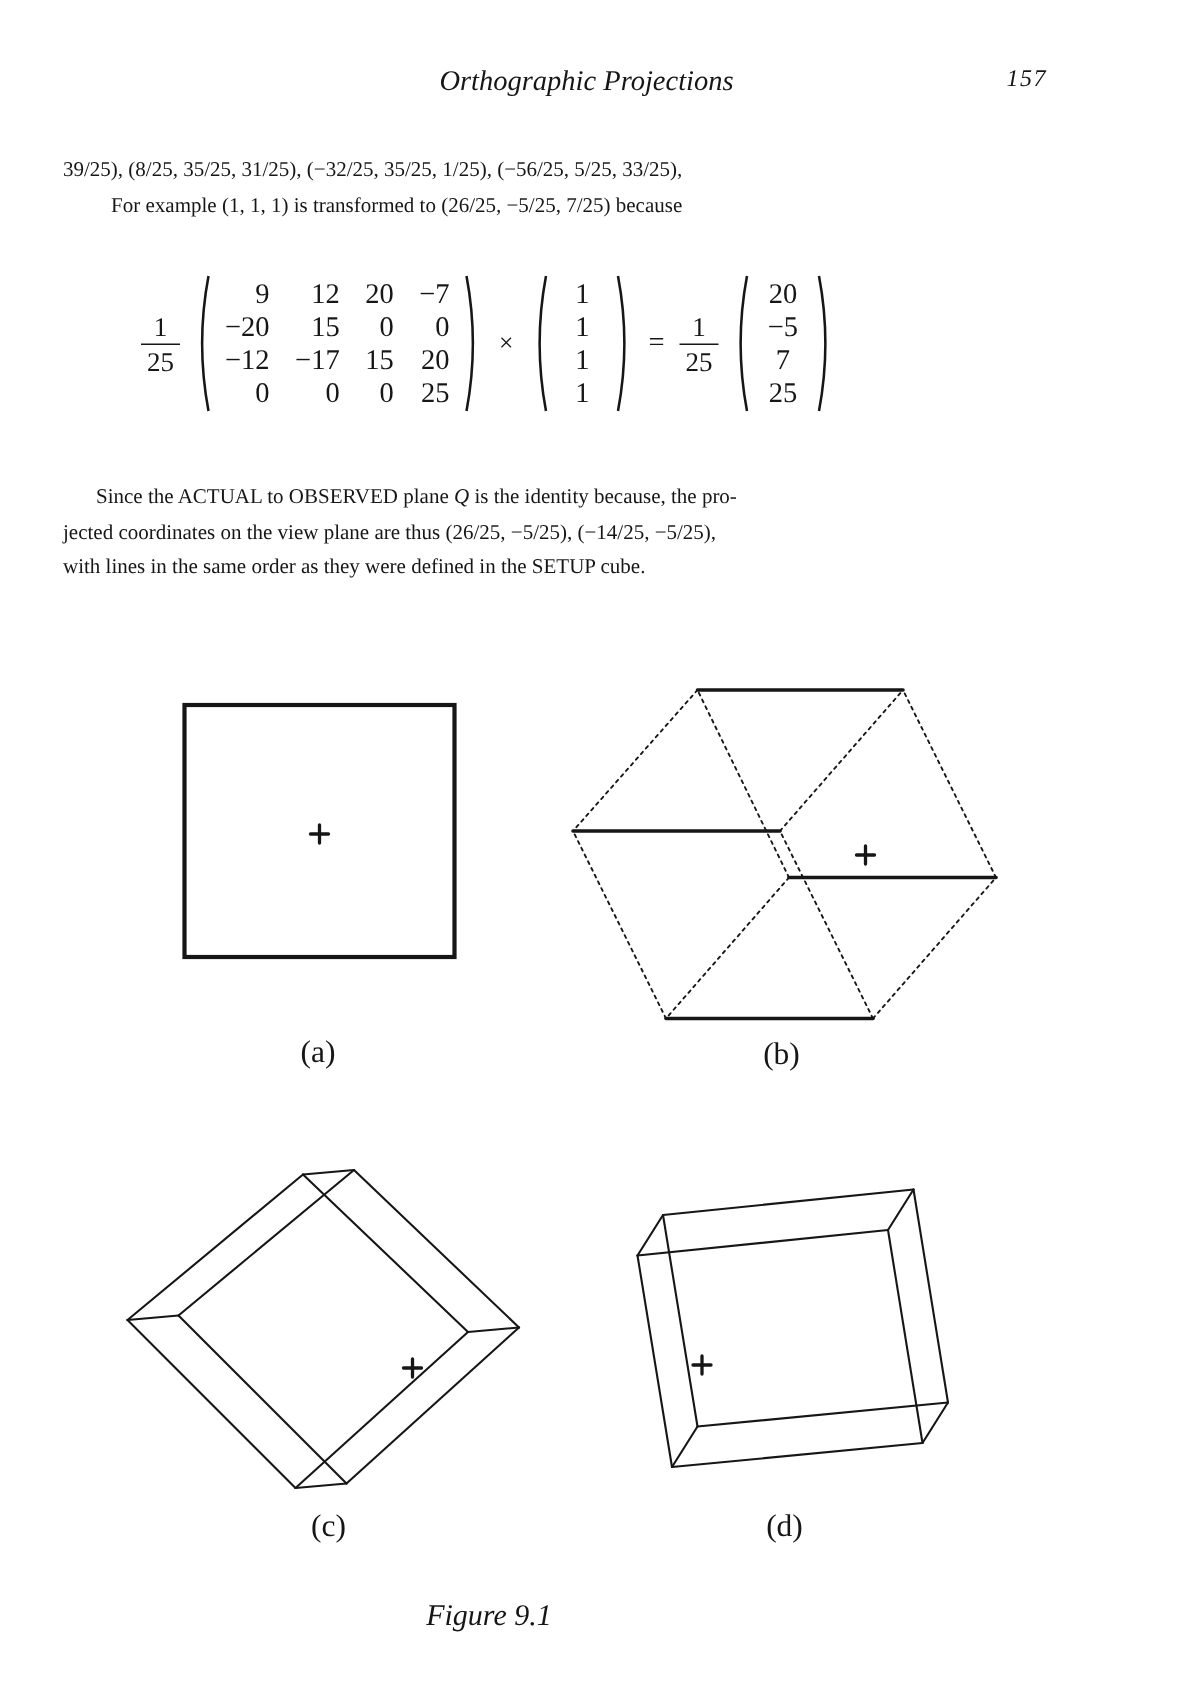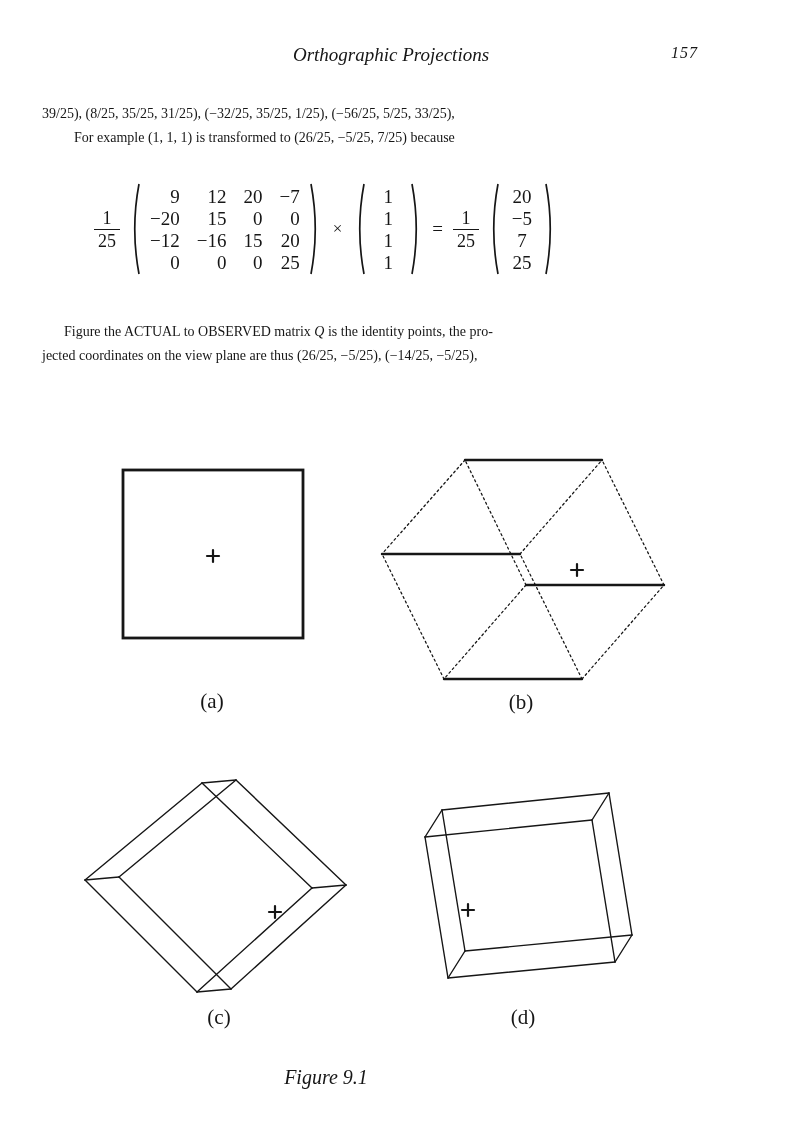--- a/index.html
+++ b/index.html
@@ -85,21 +85,21 @@
   <div class="mat">
     <span>9</span>
       <span>12</span>
       <span>20</span>
       <span>−7</span>
     <span>−20</span>
       <span>15</span>
       <span>0</span>
       <span>0</span>
     <span>−12</span>
-      <span>−16</span>
+      <span>−17</span>
       <span>15</span>
       <span>20</span>
     <span>0</span>
       <span>0</span>
       <span>0</span>
       <span>25</span>
   </div>
   <svg class="paren" width="12" height="96" viewBox="0 0 12 96">
       <path d="M2 3 Q10.5 48 2 93" fill="none" stroke="#161616" stroke-width="1.7"></path>
     </svg>
@@ -135,22 +135,23 @@
     <span>−5</span>
     <span>7</span>
     <span>25</span>
   </div>
   <svg class="paren" width="12" height="96" viewBox="0 0 12 96">
       <path d="M2 3 Q10.5 48 2 93" fill="none" stroke="#161616" stroke-width="1.7"></path>
     </svg>
 </div>
 
 <div class="abs para" id="para2">
-  <div class="line indent"><span>Figure the ACTUAL to OBSERVED matrix </span><span class="var-italic">Q</span><span> is the identity points, the pro-</span></div>
+  <div class="line indent"><span>Since the ACTUAL to OBSERVED plane </span><span class="var-italic">Q</span><span> is the identity because, the pro-</span></div>
   <div class="line">jected coordinates on the view plane are thus (26/25, −5/25), (−14/25, −5/25),</div>
+  <div class="line">with lines in the same order as they were defined in the SETUP cube.</div>
 </div>
 
 <svg id="fig-svg" viewBox="0 0 800 1136">
     <g>
       <rect x="123" y="470" width="180" height="168" fill="none" stroke="#161616" stroke-width="2.8"></rect>
       <line x1="207" y1="556" x2="219" y2="556" stroke="#161616" stroke-width="2.2" stroke-linecap="round"></line>
       <line x1="213" y1="550" x2="213" y2="562" stroke="#161616" stroke-width="2.2" stroke-linecap="round"></line>
       <text x="212" y="708" text-anchor="middle" font-size="21" font-family="&quot;Liberation Serif&quot;, serif" fill="#161616">(a)</text>
     </g>
     <g>

